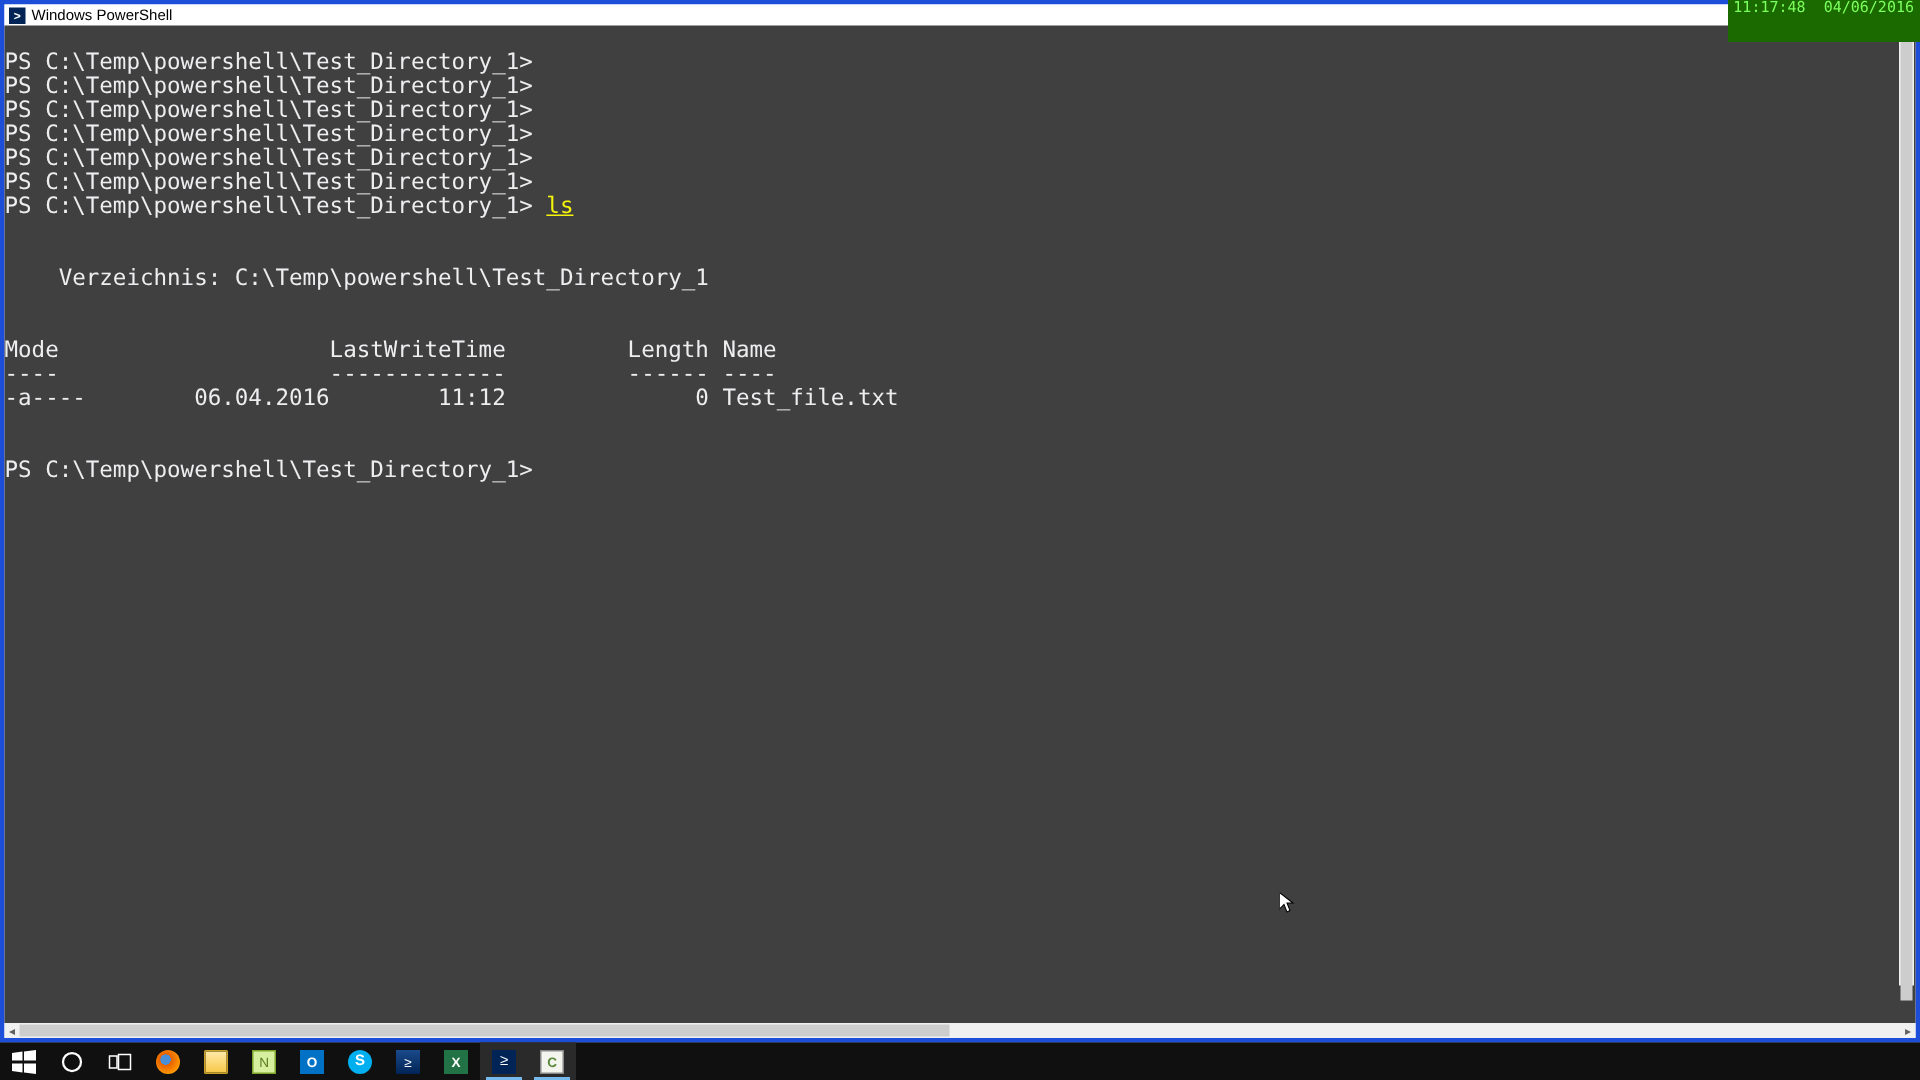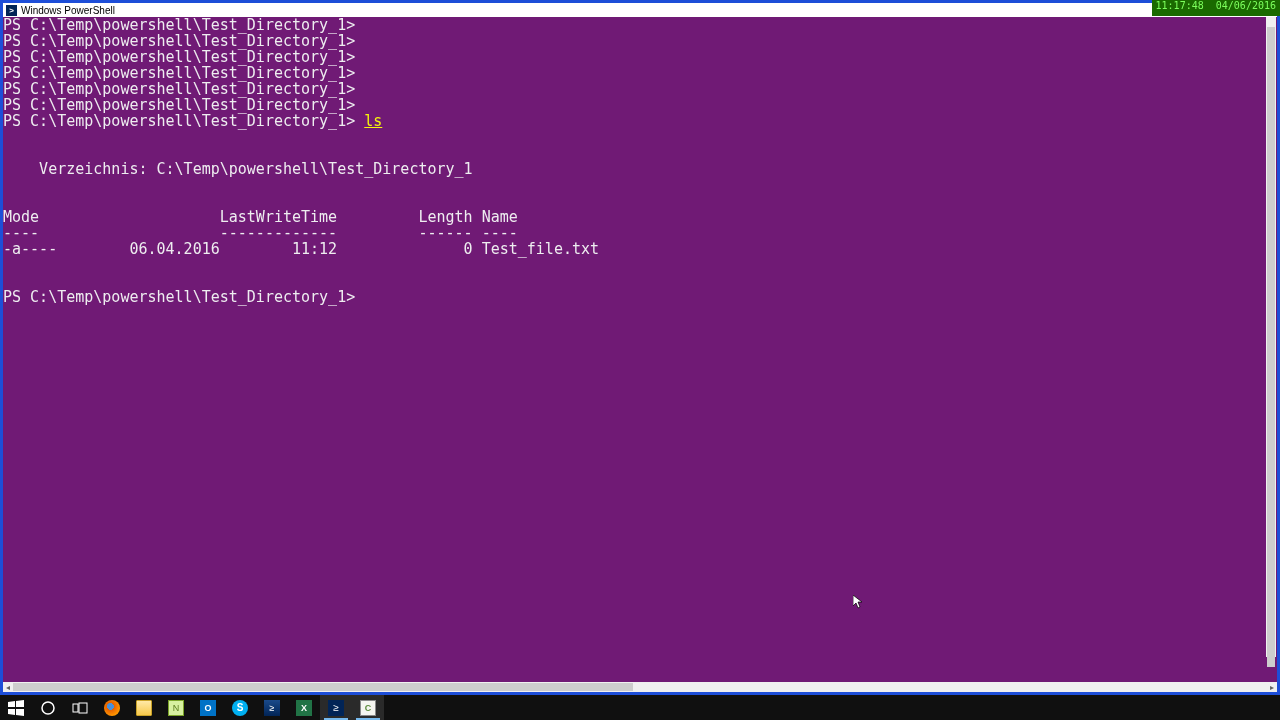--- a/index.html
+++ b/index.html
@@ -1,21 +1,21 @@
 <!DOCTYPE html>
 <html><head>
 <meta charset="utf-8">
 <style>
   * { margin: 0; padding: 0; box-sizing: border-box; }
   html, body { width: 1280px; height: 720px; overflow: hidden; font-family: "Segoe UI", Tahoma, sans-serif; }
   body { background: #000; }
 
   
   .clock {
-    position: absolute; top: 0; right: 0; height: 16px;
+    position: absolute; top: 0; right: 0; height: 28px;
     background: #1a6a00; color: #7cff5c;
     font: 10px/12px "Lucida Console", monospace;
     padding: 0 4px; z-index: 50;
   }
 
   
   .ps-window {
     position: absolute; left: 0; top: 0; right: 0; bottom: 25px;
     background: #fff; display: flex; flex-direction: column;
     border: 3px solid #1d4ed8;
@@ -25,23 +25,23 @@
     padding: 0 3px; font-size: 10px; color: #000; gap: 4px;
   }
   .titlebar .ps-icon {
     width: 11px; height: 11px; background: #012456;
     display: inline-flex; align-items: center; justify-content: center;
   }
   .titlebar .ps-icon::after { content: ">"; color: #fff; font-size: 8px; font-weight: bold; }
 
   .term-wrap { flex: 1; display: flex; flex-direction: column; min-height: 0; }
   .term {
-    flex: 1; background: #701a75; color: #eeedf0;
+    flex: 1; background: #404040; color: #eeedf0;
     font: 15px/16px "Consolas", "Lucida Console", monospace;
-    padding: 0 0 2px 0; overflow: hidden; white-space: pre;
+    padding: 16px 0 2px 0; overflow: hidden; white-space: pre;
   }
   .cmd { color: #f5f50b; text-decoration: underline; }
   .hscroll {
     height: 10px; background: #f0f0f0; display: flex; align-items: center;
     position: relative;
   }
   .hscroll .thumb {
     position: absolute; left: 10px; height: 8px; width: 620px;
     background: #cdcdcd; top: 1px;
   }

